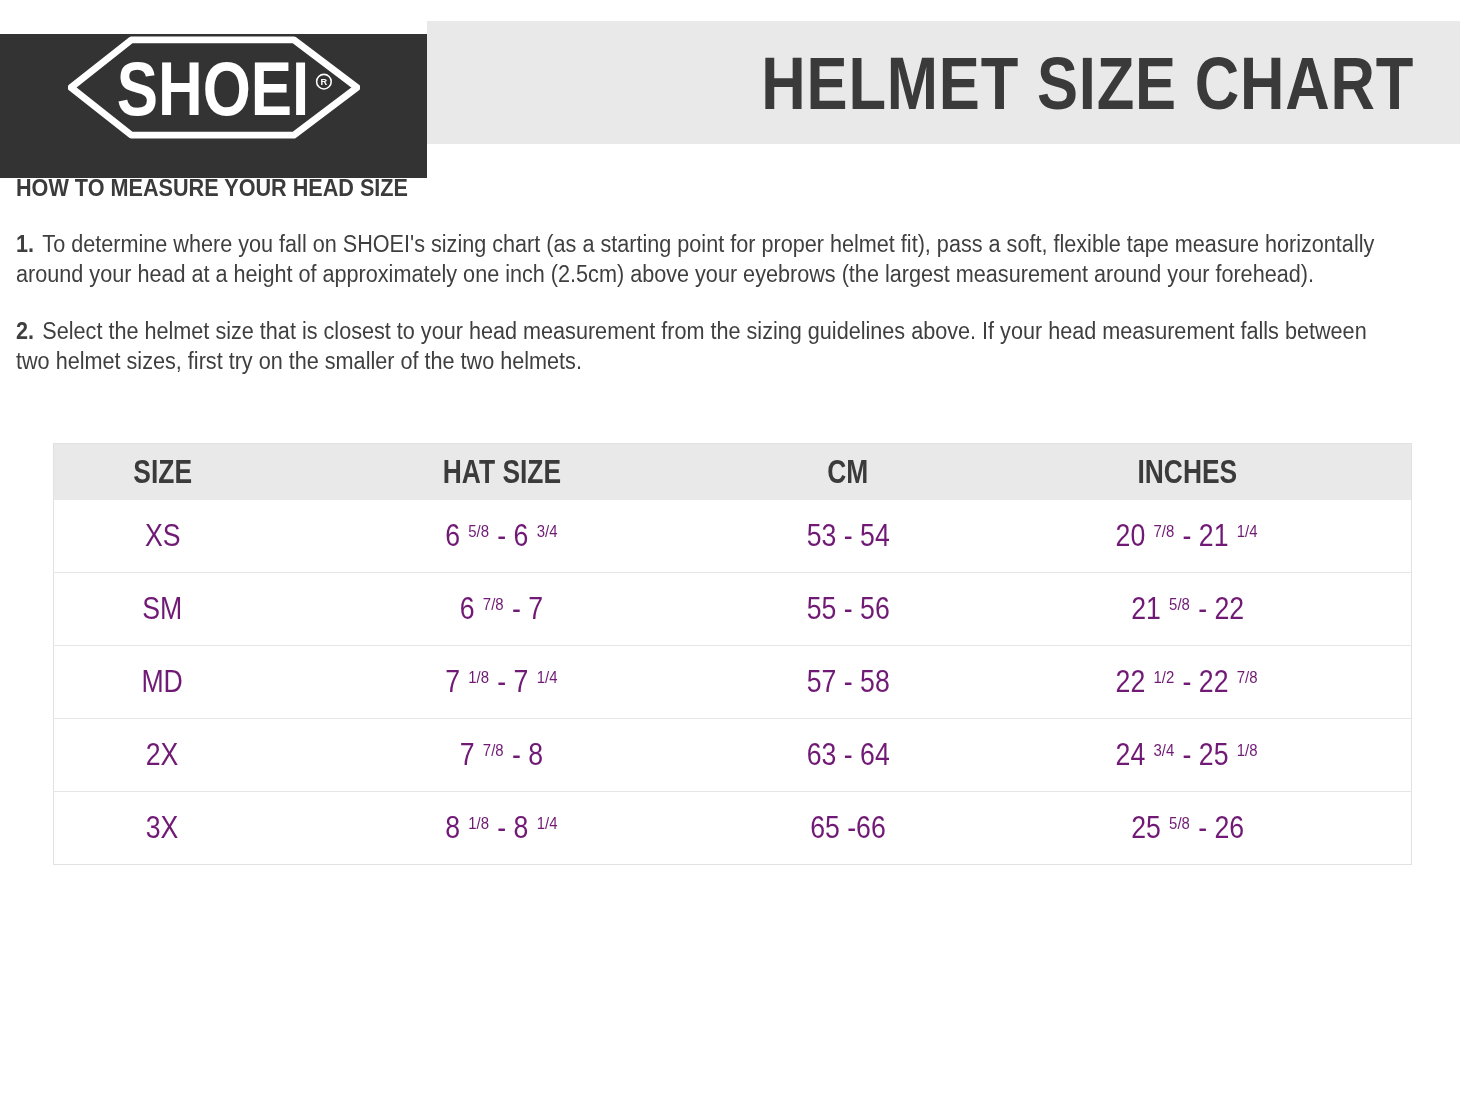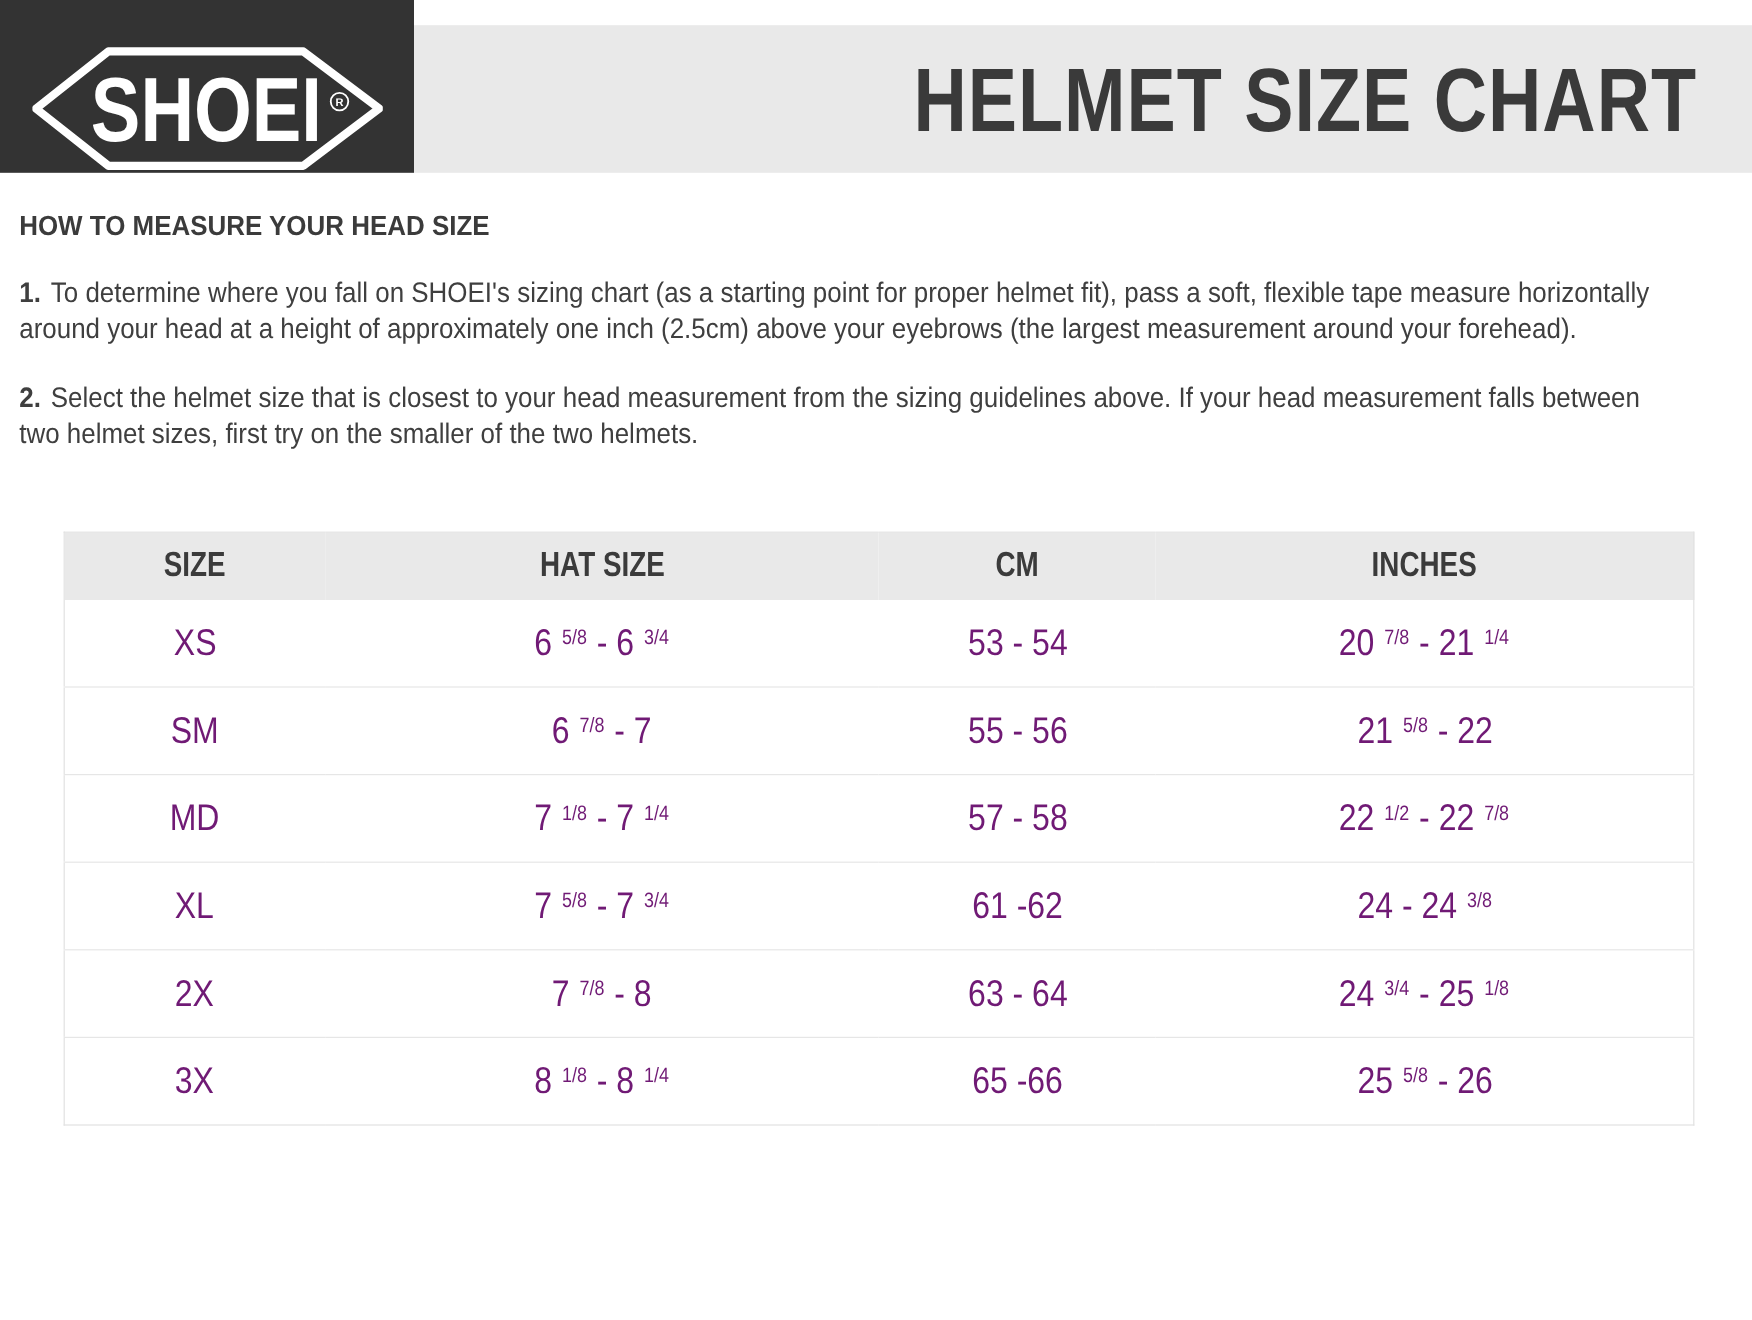--- a/index.html
+++ b/index.html
@@ -10,23 +10,23 @@
     background: #ffffff;
     font-family: "Liberation Sans", "DejaVu Sans", sans-serif;
     color: #3f3f3f;
     overflow: hidden;
   }
 
   
   .masthead { display: flex; height: 144px; width: 100%; }
   .logo-block {
     flex: none;
-    width: 345px; height: 100%;
+    width: 427px; height: 100%;
     background: #333333;
-    display: flex; align-items: flex-end; justify-content: center;
+    display: flex; align-items: flex-start; justify-content: center; margin-top: 34px;
   }
   .title-block {
     flex: 1;
     background: #e9e9e9;
     display: flex; align-items: center; justify-content: flex-end;
     padding-right: 46px;
     margin-top: 21px;
   }
   .page-title {
     margin: 0;
@@ -65,21 +65,21 @@
   .size-table {
     margin: 67px 0 0 53px;
     width: 1359px;
     border-collapse: collapse;
     table-layout: fixed;
     border: 1px solid #e1e1e1;
   }
   .size-table thead th {
     background: #e9e9e9;
     height: 56px;
-    font-size: 29px;
+    font-size: 33px;
     text-align: center;
     vertical-align: middle;
     padding: 0;
   }
   .size-table th .hd {
     display: inline-block;
     font-weight: bold;
     color: #3b3b3b;
     white-space: nowrap;
     transform: scaleX(0.8);
@@ -162,26 +162,20 @@
       <td><span class="cell">55 - 56</span></td>
       <td><span class="cell">21 <sup>5/8</sup> - 22</span></td>
     </tr>
     <tr>
       <td><span class="cell">MD</span></td>
       <td><span class="cell">7 <sup>1/8</sup> - 7 <sup>1/4</sup></span></td>
       <td><span class="cell">57 - 58</span></td>
       <td><span class="cell">22 <sup>1/2</sup> - 22 <sup>7/8</sup></span></td>
     </tr>
     <tr>
-      <td><span class="cell">XL</span></td>
-      <td><span class="cell">7 <sup>5/8</sup> - 7 <sup>3/4</sup></span></td>
-      <td><span class="cell">61 -62</span></td>
-      <td><span class="cell">24 - 24 <sup>3/8</sup></span></td>
-    </tr>
-    <tr>
       <td><span class="cell">2X</span></td>
       <td><span class="cell">7 <sup>7/8</sup> - 8</span></td>
       <td><span class="cell">63 - 64</span></td>
       <td><span class="cell">24 <sup>3/4</sup> - 25 <sup>1/8</sup></span></td>
     </tr>
     <tr>
       <td><span class="cell">3X</span></td>
       <td><span class="cell">8 <sup>1/8</sup> - 8 <sup>1/4</sup></span></td>
       <td><span class="cell">65 -66</span></td>
       <td><span class="cell">25 <sup>5/8</sup> - 26</span></td>

